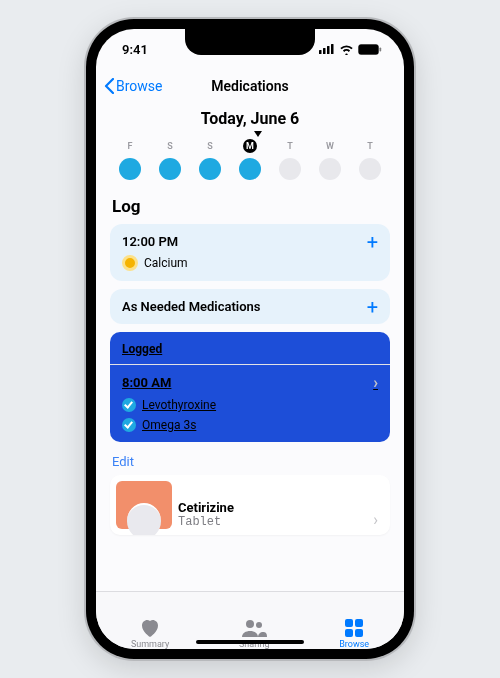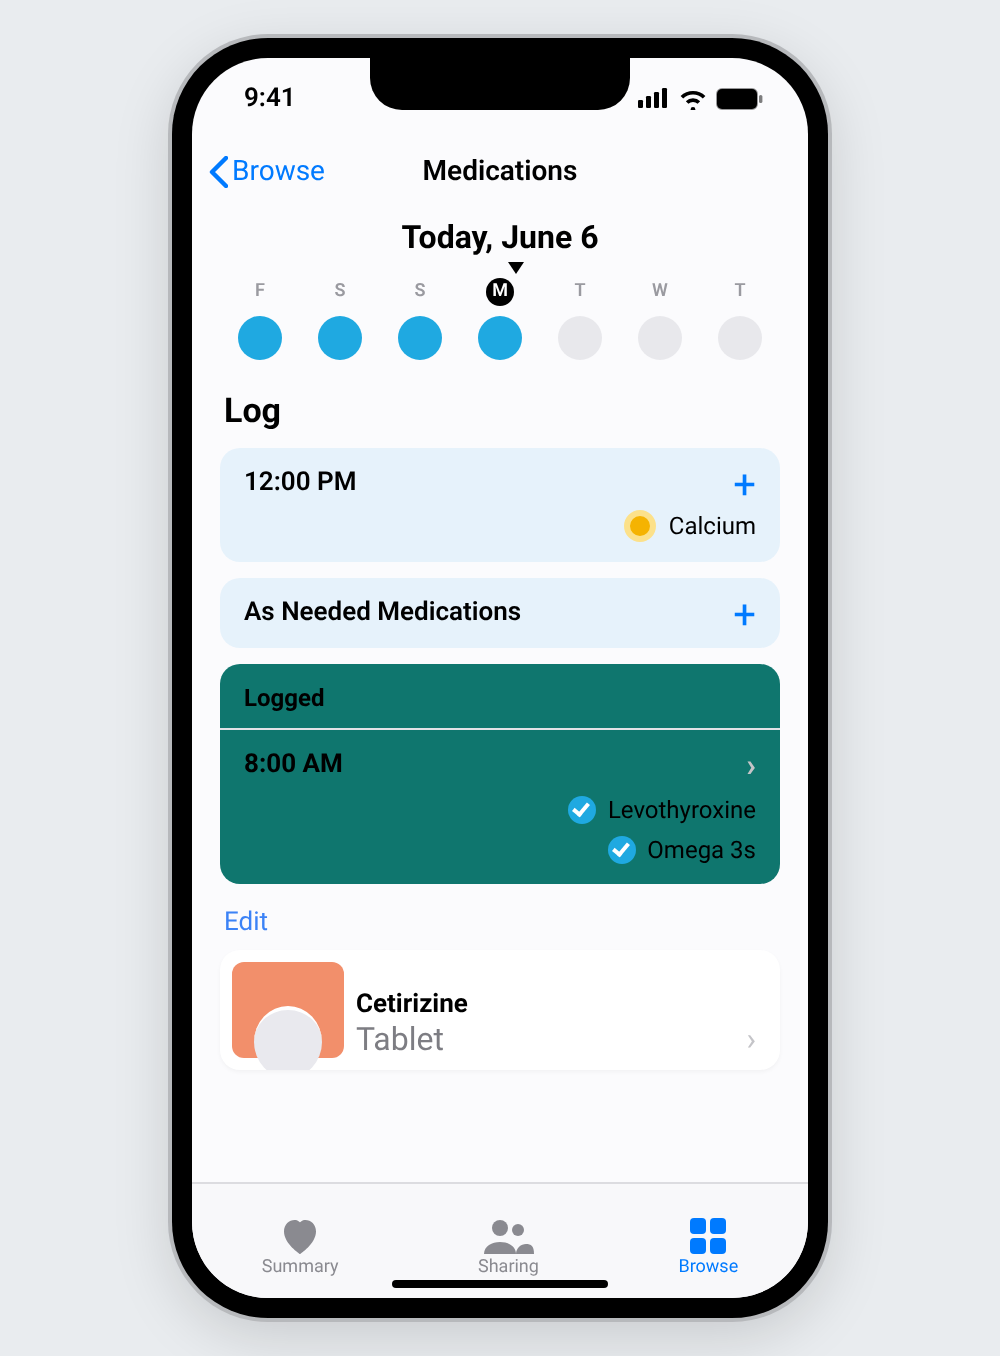--- a/index.html
+++ b/index.html
@@ -125,37 +125,36 @@
     background: #e8e8ec;
   }
   .dot.filled { background: #1fa9e1; }
   
   .sec-title { font-weight: 700; font-size: 17px; margin: 16px 0 8px 2px; }
   .card {
     border-radius: 10px;
     padding: 10px 12px;
     margin-bottom: 8px;
   }
-  .card.blue { background: #e6f2fb; }
-  .card.grey { background: #0f766e; }
+  .card.blue { background: #e6f2fb; border-radius: 12px; }
+  .card.grey { background: #1d4ed8; text-decoration: underline; }
   .card-head {
     display: flex;
     justify-content: space-between;
     align-items: center;
     font-weight: 600;
     font-size: 13px;
   }
   .plus { color: #007aff; font-size: 20px; line-height: 14px; font-weight: 400; }
   .med-row {
     display: flex;
     align-items: center;
     gap: 6px;
     margin-top: 6px;
     font-size: 12px;
-    justify-content: flex-end;
   }
   .pill-icn {
     width: 16px; height: 16px;
     border-radius: 50%;
     background: #f5b301;
     border: 3px solid #fce18a;
     box-sizing: border-box;
   }
   .check-icn {
     width: 14px; height: 14px;
@@ -201,32 +200,32 @@
     content:"";
     position:absolute;
     bottom:-10px; left:50%;
     transform:translateX(-50%);
     width:34px; height:34px;
     background:#e9e9ee;
     border-radius:50%;
     border-top:2px solid #fff;
   }
   .ym-meta .name{font-weight:700; font-size:13px;}
-  .ym-meta .form{font-size:16px; color:#7d7d83;}
+  .ym-meta .form{font-size:12px; color:#7d7d83;font-family:Liberation Mono, monospace;}
   .ym-card .chev{ margin-left:auto; margin-right:6px; }
   
   .tabbar {
     position:absolute;
     left:0; right:0; bottom:0;
     height:58px;
     background:rgba(248,248,250,.96);
     border-top:1px solid #dcdce0;
     display:flex;
     justify-content:space-around;
-    align-items:center;
+    align-items:flex-end;
     padding-top:6px;
   }
   .tab {
     display:flex; flex-direction:column; align-items:center; gap:1px;
     font-size:9px; color:#8a8a90;
   }
   .tab.active { color:#007aff; }
   .tab svg { display:block; }
   .home-ind {
     position:absolute;

